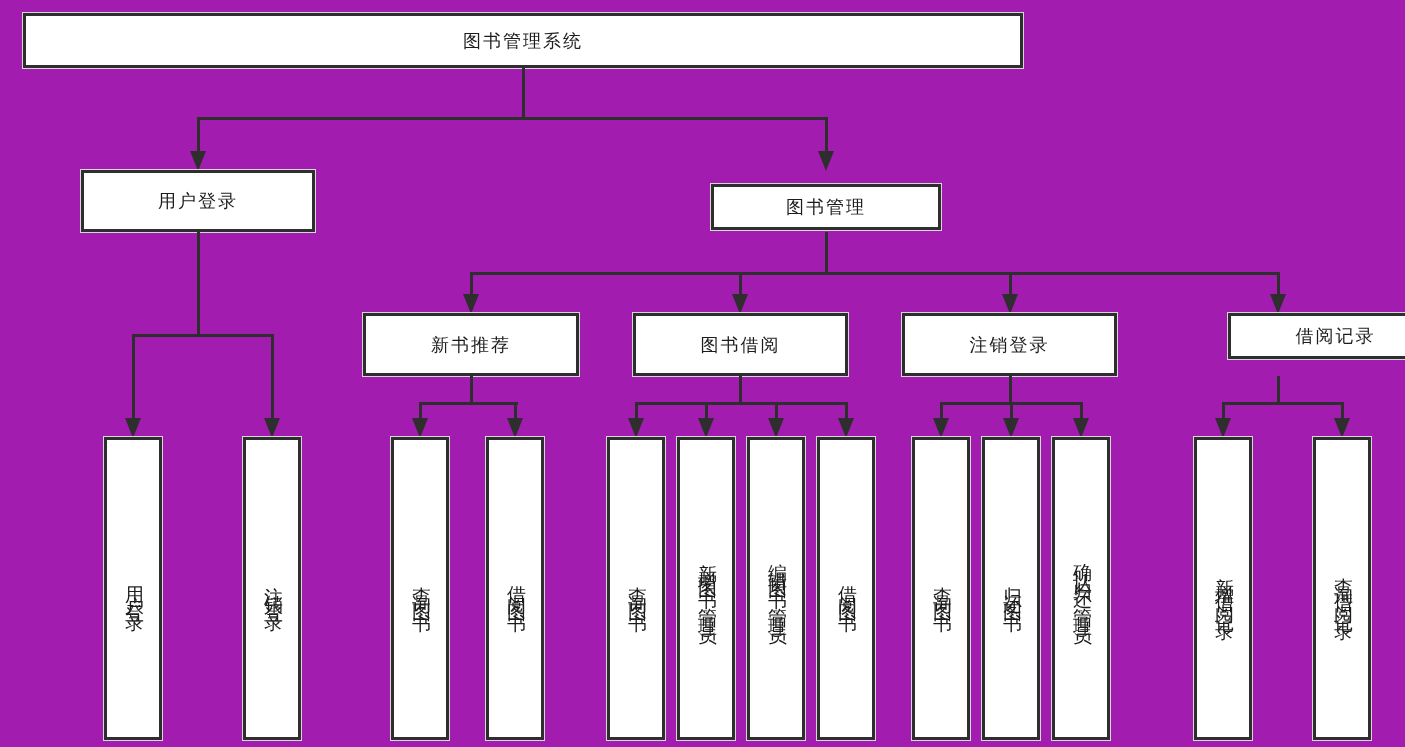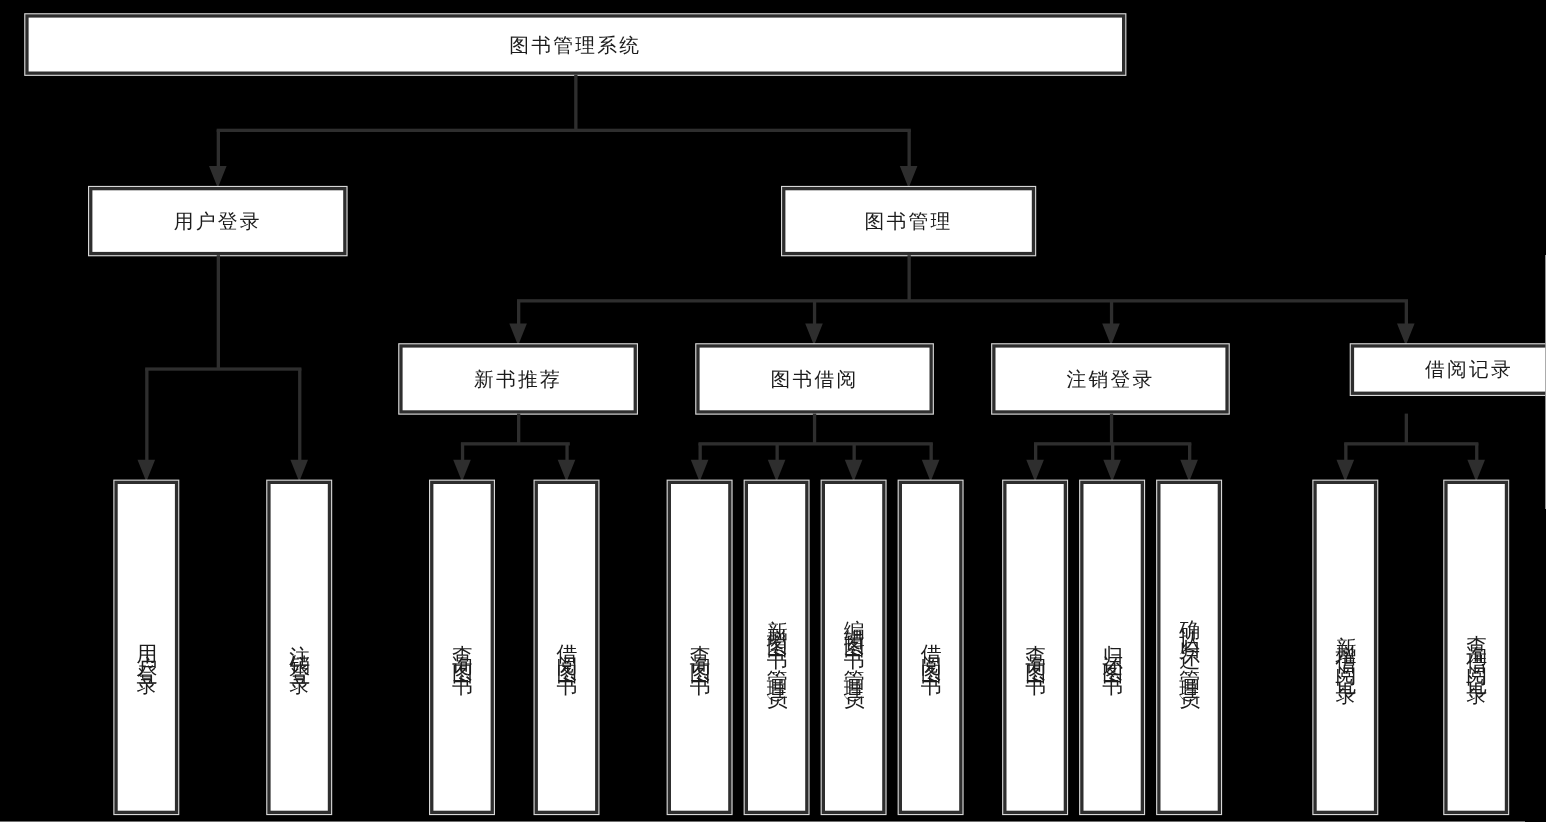--- a/index.html
+++ b/index.html
@@ -1,20 +1,20 @@
 <!DOCTYPE html>
 <html><head>
 <meta charset="utf-8">
 <style>
   html,body{margin:0;padding:0;background:#ffffff;}
   .canvas{
     position:relative;
     width:1405px;height:747px;
-    background:#000000;
-    font-family:Liberation Serif, serif;
+    background:#a21caf;
+    font-family:Liberation Mono, monospace;
     overflow:hidden;
   }
   .box{
     position:absolute;
     box-sizing:border-box;
     border:3px solid #2e2e2e;
     background:#ffffff;
     display:flex;
     align-items:center;
     justify-content:center;
@@ -66,21 +66,21 @@
   <div class="v" style="left:522px;top:68px;height:50px"></div>
   <div class="h" style="left:197px;top:117px;width:631px"></div>
   <div class="v" style="left:197px;top:118px;height:34px"></div>
   <div class="arr" style="left:190px;top:151px"></div>
   <div class="v" style="left:825px;top:118px;height:34px"></div>
   <div class="arr" style="left:818px;top:151px"></div>
 
   <div class="box hbox" style="left:81px;top:170px;width:234px;height:62px">
     <span>用户登录</span>
   </div>
-  <div class="box hbox" style="left:711px;top:170px;width:230px;height:62px">
+  <div class="box hbox" style="left:711px;top:184px;width:230px;height:46px">
     <span>图书管理</span>
   </div>
 
   <div class="v" style="left:197px;top:232px;height:103px"></div>
   <div class="h" style="left:132px;top:334px;width:142px"></div>
   <div class="v" style="left:132px;top:335px;height:84px"></div>
   <div class="arr" style="left:125px;top:418px"></div>
   <div class="v" style="left:271px;top:335px;height:84px"></div>
   <div class="arr" style="left:264px;top:418px"></div>
 

